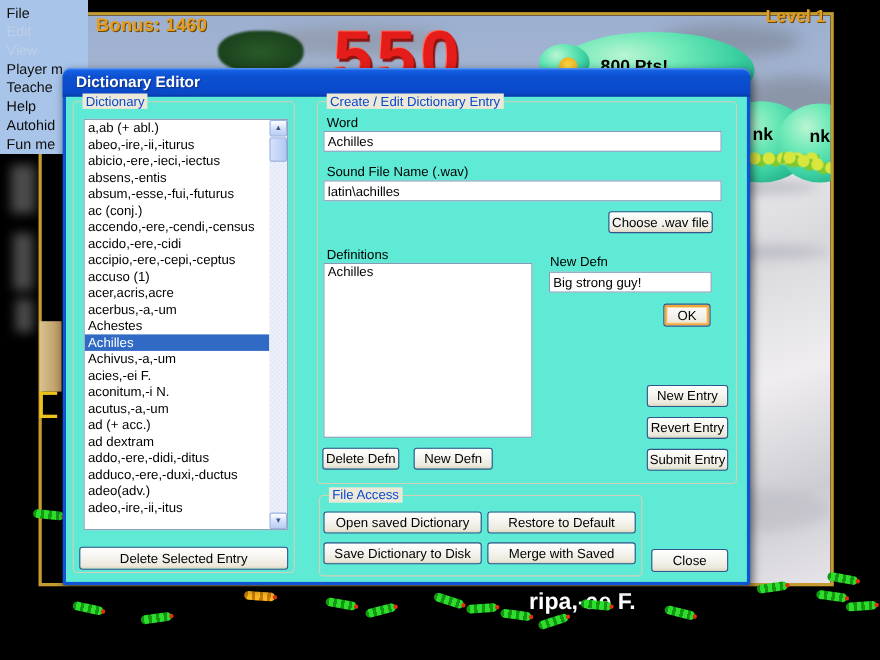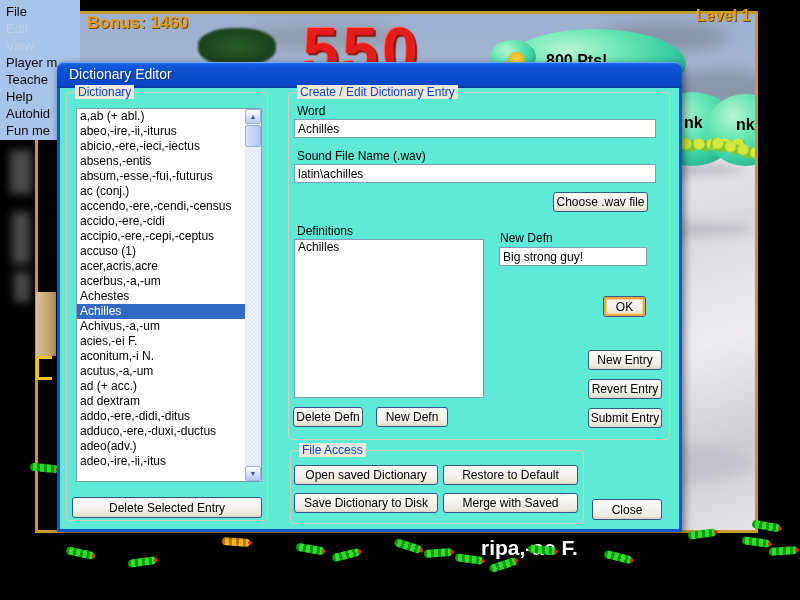--- a/index.html
+++ b/index.html
@@ -48,35 +48,35 @@
   .menuitem{height:17px;line-height:17px;padding-left:6px;font-size:13px;color:#0d0d0d;white-space:nowrap;}
   .menuitem.disabled{color:#bfcfe8;}
 
   
   #dialog{position:absolute;left:57px;top:62px;width:625px;height:470px;z-index:10;
           background:#0f55d2;border-radius:7px 7px 2px 2px;
           box-shadow:2px 3px 8px rgba(0,0,0,.55);}
   #titlebar{position:absolute;left:0;top:0;right:0;height:26px;border-radius:7px 7px 0 0;
             background:linear-gradient(180deg,#3a80f0 0%,#1560e4 8%,#0c50cf 30%,#0a4bcd 70%,#0946c4 90%,#06379f 100%);
             box-shadow:inset 0 1px 0 #6ea6f8;}
-  #title-text{position:absolute;left:12px;top:4px;color:#fff;font-weight:normal;font-size:14px;
+  #title-text{position:absolute;left:12px;top:4px;color:#fff;font-weight:bold;font-size:14px;
               text-shadow:1px 1px 1px #12307e;}
   #dlgbody{position:absolute;left:3px;right:3px;top:26px;bottom:3px;background:#5eead4;}
   .groupbox{position:absolute;border:1px solid #d4d0b8;border-radius:4px;box-sizing:border-box;}
   .grouplabel{position:absolute;top:-8px;left:8px;font-size:12px;color:#0a47d0;background:#ece9d8;padding:0 3px;
               white-space:nowrap;}
   .lbl{position:absolute;font-size:12px;color:#000;white-space:nowrap;}
   .xpinput{position:absolute;box-sizing:border-box;background:#fff;border:1px solid #7f9db9;
            font-family:"Liberation Sans",sans-serif;font-size:12px;padding:1px 3px;margin:0;outline:none;}
   .xplist{position:absolute;box-sizing:border-box;background:#fff;border:1px solid #7f9db9;overflow:hidden;}
   .xpbtn{position:absolute;box-sizing:border-box;border:1px solid #35568b;border-radius:3px;
          background:linear-gradient(180deg,#fefefe 0%,#f5f4ef 45%,#ece9dc 85%,#dcd5c0 100%);
          font-size:12px;color:#000;display:flex;align-items:center;justify-content:center;
          box-shadow:inset 0 1px 0 #fff;white-space:nowrap;}
-  .xpbtn.okfocus{box-shadow:inset 0 0 0 2px #f0a63c,inset 0 0 0 3px #fbd79b;margin-top:20px;}
+  .xpbtn.okfocus{box-shadow:inset 0 0 0 2px #f0a63c,inset 0 0 0 3px #fbd79b;}
   #dict-rows{position:absolute;left:0;top:0;right:16px;bottom:0;overflow:hidden;}
   .lrow{height:15px;line-height:15px;font-size:12px;padding-left:3px;white-space:nowrap;color:#000;}
   .lrow.sel{background:#316ac5;color:#fff;}
   #dict-scroll{position:absolute;right:0;top:0;bottom:0;width:16px;background:#eef1fb;
                background-image:linear-gradient(45deg,#e2e8f6 25%,transparent 25%,transparent 75%,#e2e8f6 75%),
                                 linear-gradient(45deg,#e2e8f6 25%,transparent 25%,transparent 75%,#e2e8f6 75%);
                background-size:4px 4px;background-position:0 0,2px 2px;}
   .sbtn{position:absolute;left:0;width:16px;height:15px;box-sizing:border-box;border:1px solid #9ab4e0;border-radius:2px;
         background:linear-gradient(180deg,#fdfeff,#cfdcf8 60%,#bacdf2);display:flex;align-items:center;justify-content:center;
         font-size:7px;color:#3c5a8c;}

